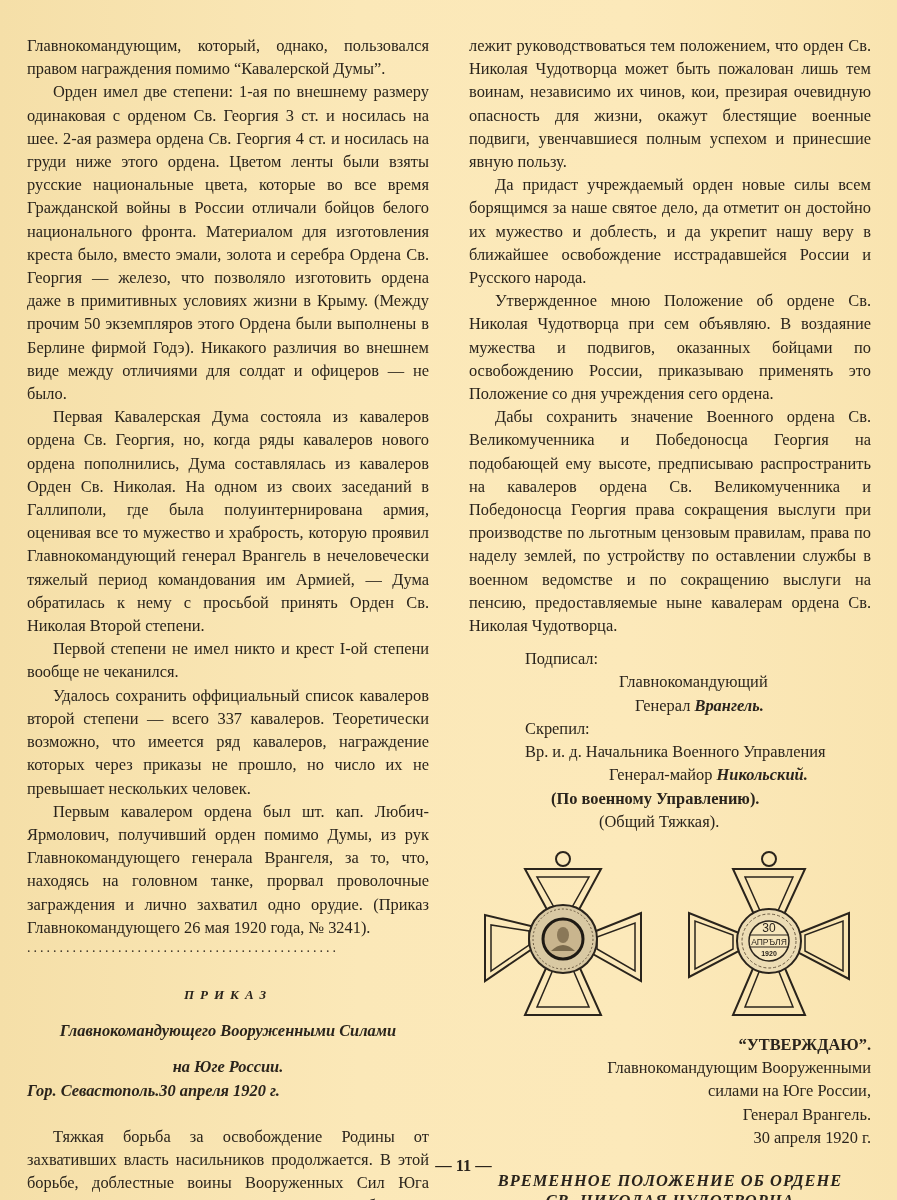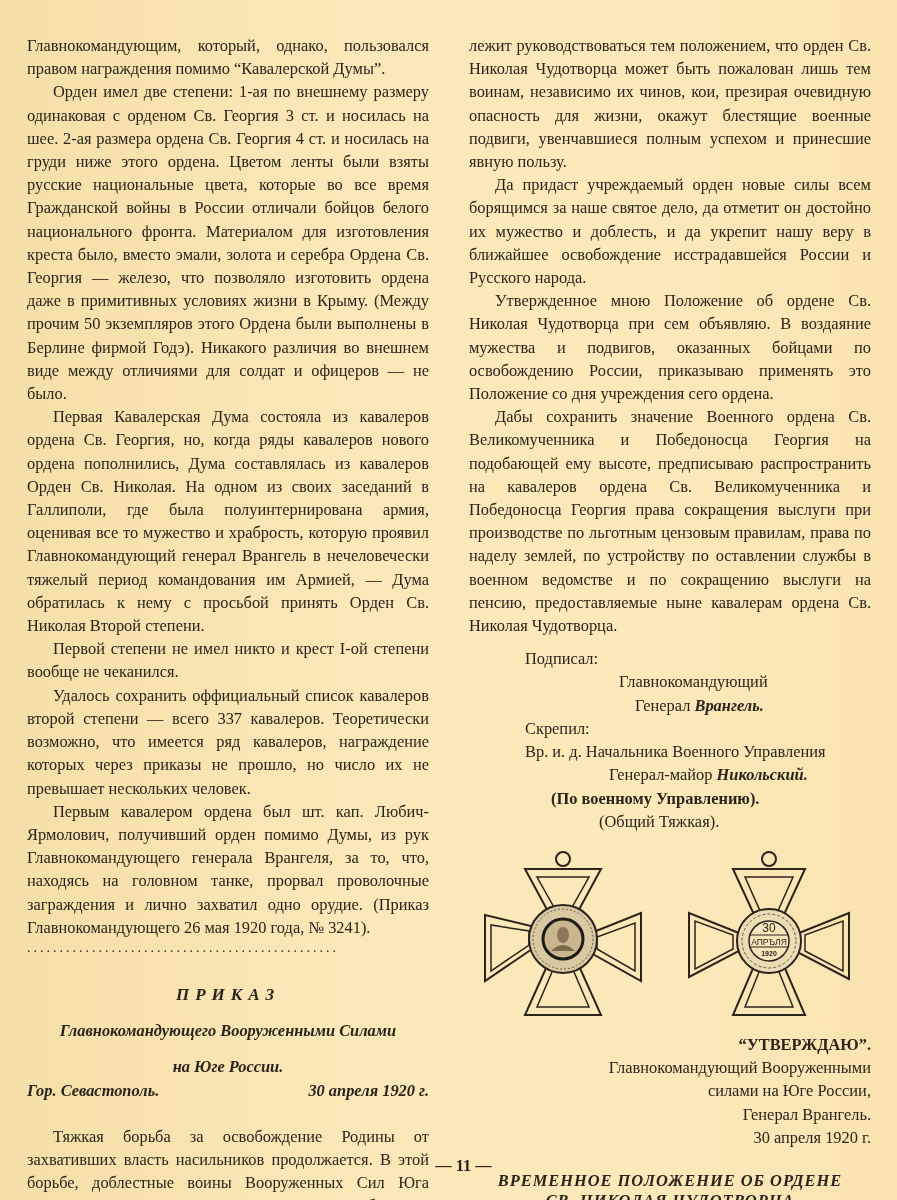--- a/index.html
+++ b/index.html
@@ -19,28 +19,27 @@
   .col-left { left: 27px; width: 402px; }
   .col-right { left: 469px; width: 402px; }
   p { margin: 0; }
   .indent { text-indent: 26px; }
   .dots {
     letter-spacing: 3px; font-size: 14px; line-height: 18px;
     margin-top: 0px; white-space: nowrap; overflow: hidden; color: #3a3226;
   }
   .order-title {
     text-align: center; font-style: italic; font-weight: bold;
-    letter-spacing: 6px; margin-top: 26px; font-size: 17px;
+    letter-spacing: 6px; margin-top: 26px; font-size: 13px;
   }
   .order-sub { text-align: center; font-style: italic; font-weight: bold; margin-top: 13px; }
   .order-place {
-    display: flex; justify-content: space-between;
+    display: flex; 
     font-style: italic; font-weight: bold;
     margin-bottom: 23px;
-    gap: 28px;
   }
   .sig { text-align: left; }
   .sig .l1 { padding-left: 56px; }
   .sig .l2 { padding-left: 150px; }
   .sig .l3 { padding-left: 166px; }
   .sig .l4 { padding-left: 56px; font-family: Liberation Serif, serif; }
   .sig .l5 { padding-left: 56px; white-space: nowrap; }
   .sig .l6 { padding-left: 140px; }
   .sig .l7 { padding-left: 82px; font-weight: bold; }
   .sig .l8 { padding-left: 130px; }
@@ -152,21 +151,21 @@
       <line x1="66" y1="88" x2="106" y2="88" stroke="#2a241c" stroke-width="1.2"></line>
       <line x1="66" y1="100" x2="106" y2="100" stroke="#2a241c" stroke-width="1.2"></line>
       <text x="86" y="85" text-anchor="middle" font-family="Liberation Sans, sans-serif" font-size="12" fill="#2a241c">30</text>
       <text x="86" y="97.5" text-anchor="middle" font-family="Liberation Sans, sans-serif" font-size="8.5" fill="#2a241c">АПРѢЛЯ</text>
       <text x="86" y="109" text-anchor="middle" font-family="Liberation Sans, sans-serif" font-size="7" font-weight="bold" fill="#2a241c">1920</text>
     </svg>
   </div>
 
   <div class="approve">
     <div class="a1">“УТВЕРЖДАЮ”.</div>
-    <div class="a2">Главнокомандующий Вооруженными</div>
+    <div class="a2">Главнокомандующим Вооруженными</div>
     <div class="a3">силами на Юге России,</div>
     <div class="a4">Генерал Врангель.</div>
     <div class="a5">30 апреля 1920 г.</div>
   </div>
 
   <div class="reg-title">
     <div>ВРЕМЕННОЕ ПОЛОЖЕНИЕ ОБ ОРДЕНЕ</div>
     <div>СВ. НИКОЛАЯ ЧУДОТВОРЦА</div>
   </div>
 

